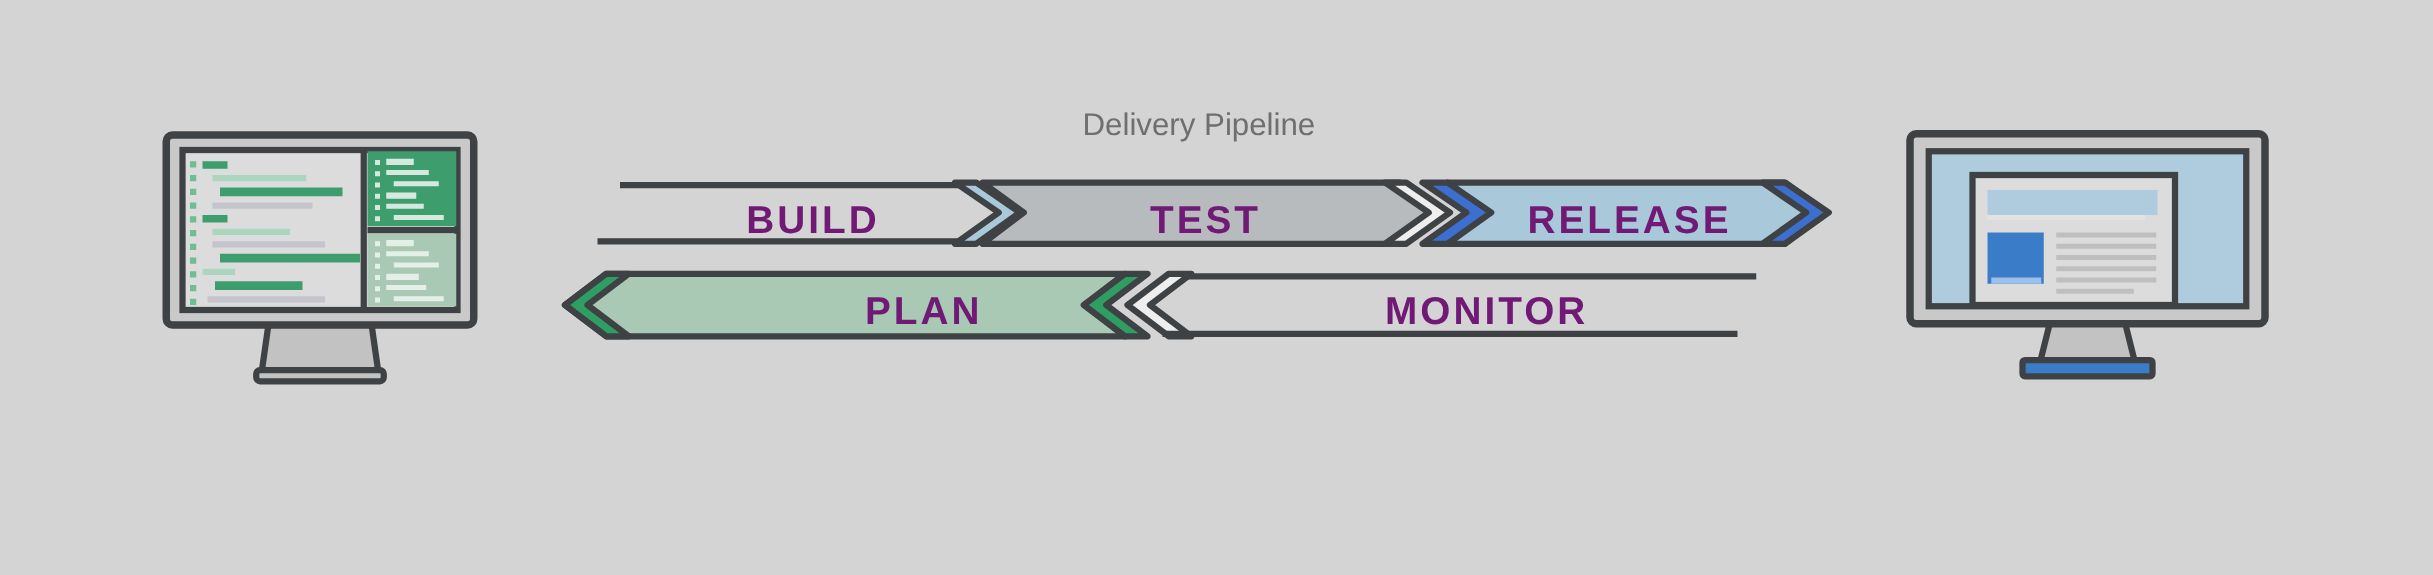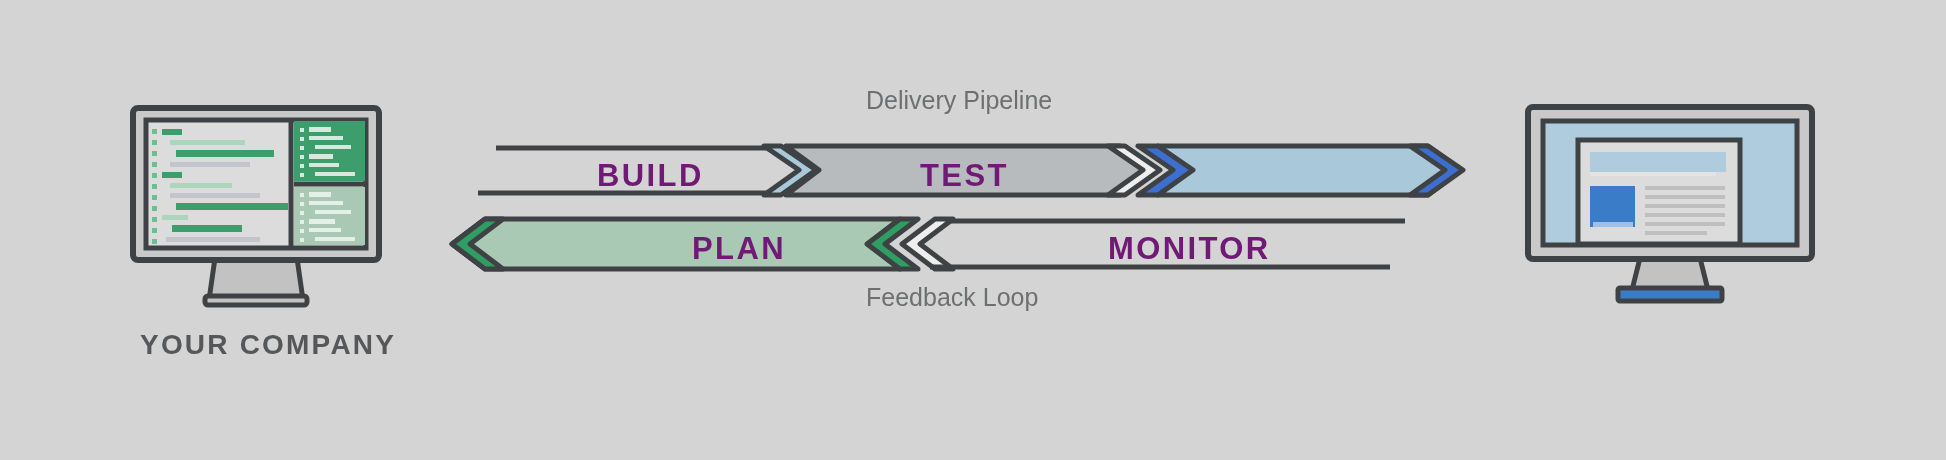--- a/index.html
+++ b/index.html
@@ -177,27 +177,26 @@
       <path d="M900 219 L867 244 L900 269 L918 269 L885 244 L918 219 Z" fill="#2f9e63" stroke="#3f4244" stroke-width="5" stroke-linejoin="round"></path>
       <path d="M935 219 L902 244 L935 269 L953 269 L920 244 L953 219 Z" fill="#eeeeee" stroke="#3f4244" stroke-width="5" stroke-linejoin="round"></path>
 
       <line x1="948" y1="221" x2="1405" y2="221" stroke="#3f4244" stroke-width="5"></line>
       <line x1="930" y1="267" x2="1390" y2="267" stroke="#3f4244" stroke-width="5"></line>
     </g>
   </svg>
 
   <div class="stage-caption" id="delivery-caption">Delivery Pipeline</div>
 
-  <div class="stage-caption" id="feedback-caption">Feedback Loop</div>
 
   <div class="bar-text" style="left:597px;top:158px;">BUILD</div>
 
   <div class="bar-text" style="left:920px;top:158px;">TEST</div>
 
+  <div class="bar-text" style="left:1222px;top:158px;">RELEASE</div>
 
   <div class="bar-text" style="left:692px;top:231px;">PLAN</div>
 
   <div class="bar-text" style="left:1108px;top:231px;">MONITOR</div>
 
-  <div class="stage-label" id="company-label">YOUR COMPANY</div>
 
 
 </div>
 
 </body></html>

